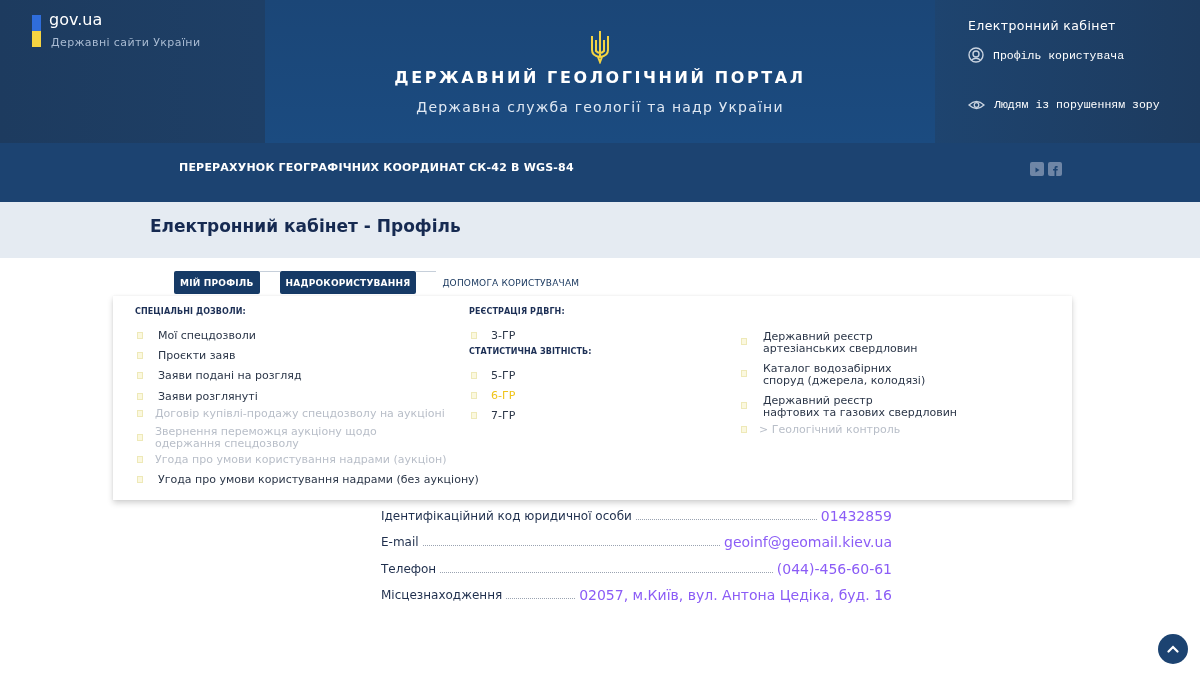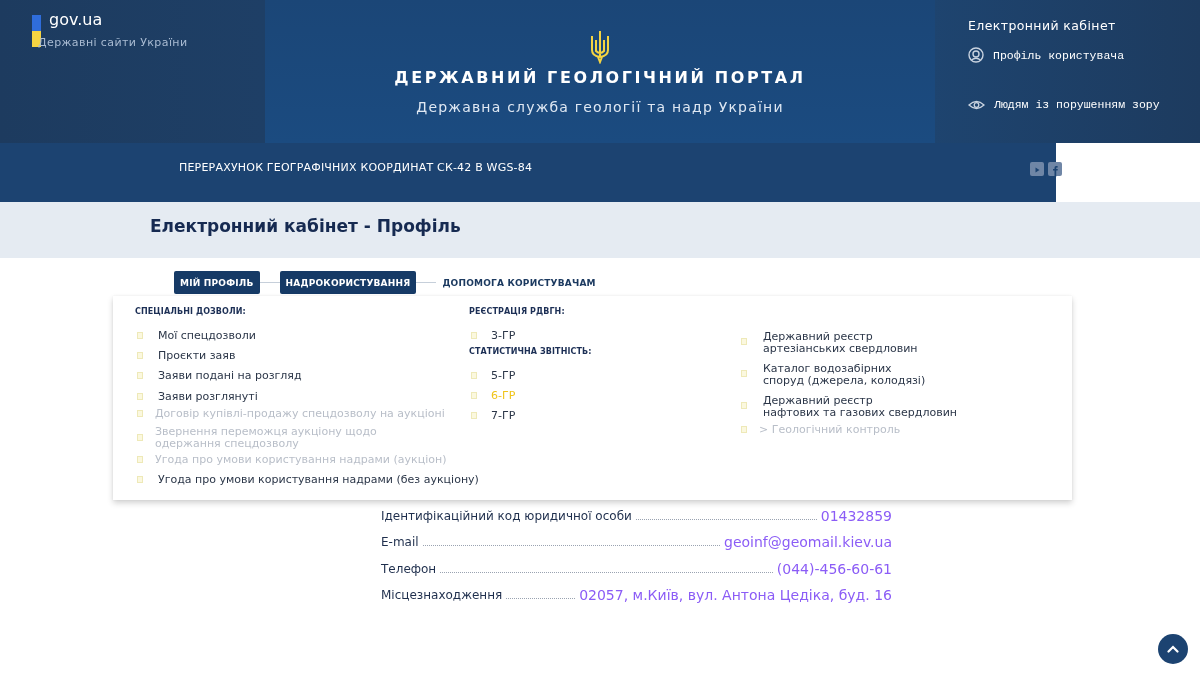--- a/index.html
+++ b/index.html
@@ -8,54 +8,54 @@
   
   .header { position: absolute; left: 0; top: 0; width: 1200px; height: 143px;
     background: linear-gradient(90deg, #1d3b5f 0%, #1e3f66 22%, #1b4a7c 50%, #1e4571 75%, #1d3b5f 100%); }
   .header .center-glow { position: absolute; left: 265px; top: 0; width: 670px; height: 143px;
     background: linear-gradient(180deg, #1b4677 0%, #1b4b80 100%); }
   .govua { position: absolute; left: 32px; top: 10px; }
   .govua .flag { position: absolute; left: 0; top: 5px; width: 9px; height: 32px; }
   .govua .flag .b { height: 16px; background: #2f6ddb; }
   .govua .flag .y { height: 16px; background: #f5d442; }
   .govua .name { position: absolute; left: 17px; top: 0; color: #ffffff; font-size: 16px; white-space: nowrap; }
-  .govua .sub { position: absolute; left: 6px; top: 26px; color: #a9bbd2; font-size: 11px; letter-spacing: 0.4px; white-space: nowrap; }
+  .govua .sub { position: absolute; left: 19px; top: 26px; color: #a9bbd2; font-size: 11px; letter-spacing: 0.4px; white-space: nowrap; }
 
   .trident { position: absolute; left: 588px; top: 30px; width: 24px; height: 34px; }
   .portal-title { position: absolute; left: 300px; top: 68px; width: 600px; text-align: center;
     color: #ffffff; font-size: 16px; font-weight: bold; letter-spacing: 2.6px; white-space: nowrap; }
   .portal-sub { position: absolute; left: 300px; top: 99px; width: 600px; text-align: center;
     color: #dfe8f3; font-size: 14px; letter-spacing: 1.2px; white-space: nowrap; }
 
   .cabinet { position: absolute; left: 968px; top: 18px; }
   .cabinet .title { color: #ffffff; font-size: 12.5px; letter-spacing: 0.4px; white-space: nowrap; }
   .cab-link { position: absolute; left: 0; display: flex; align-items: center; gap: 9px; color: #ffffff;
     font-size: 11.5px; white-space: nowrap; text-decoration: none; font-family: Liberation Mono, monospace; }
   .cab-link.profile { top: 29px; }
   .cab-link.vision { top: 80px; }
   .cab-link svg { display: block; }
 
   
-  .navbar { position: absolute; left: 0; top: 143px; width: 1056px; height: 59px; background: #1c4371; }
+  .navbar { position: absolute; left: 0; top: 143px; width: 1200px; height: 59px; background: #1c4371; font-weight: bold; }
   .navbar .coord-link { position: absolute; left: 179px; top: 18px; color: #ffffff; font-size: 11px;
     letter-spacing: 0.2px; white-space: nowrap; text-decoration: none; }
   .social { position: absolute; top: 19px; width: 14px; height: 14px; border-radius: 2px; background: #6f86a6; }
   .social.yt { left: 1030px; }
   .social.fb { left: 1048px; }
 
   
   .title-band { position: absolute; left: 0; top: 202px; width: 1200px; height: 56px; background: #e5ebf2; }
   .title-band h1 { position: absolute; left: 150px; top: 14px; color: #162a51; font-size: 17px; font-weight: bold; white-space: nowrap; }
 
   
-  .tabs { position: absolute; left: 174px; top: 271px; display: flex; align-items: center; }
+  .tabs { position: absolute; left: 174px; top: 271px; display: flex; align-items: flex-start; }
   .tab { height: 23px; padding: 0 6px; display: flex; align-items: center; font-size: 9px; font-weight: bold;
     letter-spacing: 0.2px; white-space: nowrap; cursor: pointer; }
   .tab.active { background: #163a66; color: #ffffff; border-radius: 2px; }
-  .tab.plain { color: #1c3a60; font-weight: bold; }
+  .tab.plain { color: #1c3a60; font-weight: normal; }
   .tab-sep { width: 20px; height: 1px; background: #c6cfda; }
 
   
   .panel { position: absolute; left: 113px; top: 296px; width: 959px; height: 204px; background: #ffffff;
     box-shadow: 0 3px 6px rgba(0,0,0,0.18), 0 0 2px rgba(0,0,0,0.06); }
   .sec-title { position: absolute; color: #1c2f55; font-size: 8px; font-weight: bold; letter-spacing: 0.1px; white-space: nowrap; }
   .mi { position: absolute; display: flex; align-items: flex-start; white-space: nowrap; text-decoration: none; cursor: pointer; }
   .mi .bul { width: 6px; height: 7px; border: 1px solid #eee9b8; background: #fbf8df; margin-top: 2px; flex: 0 0 auto; }
   .mi .txt { color: #2b3648; font-size: 11px; line-height: 12px; }
   .mi.dis .txt { color: #b8bec8; }

